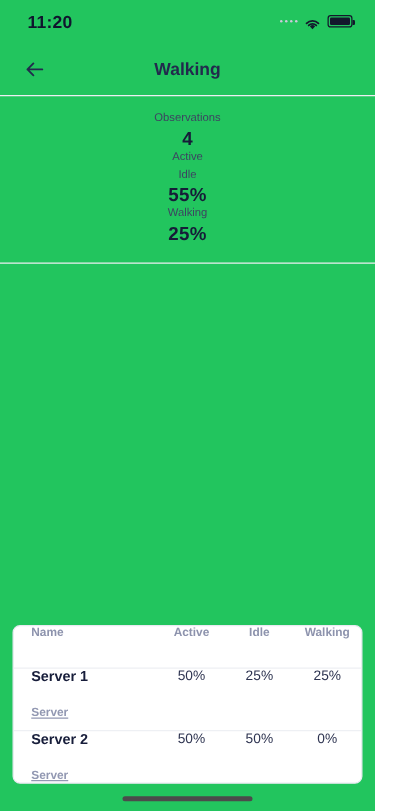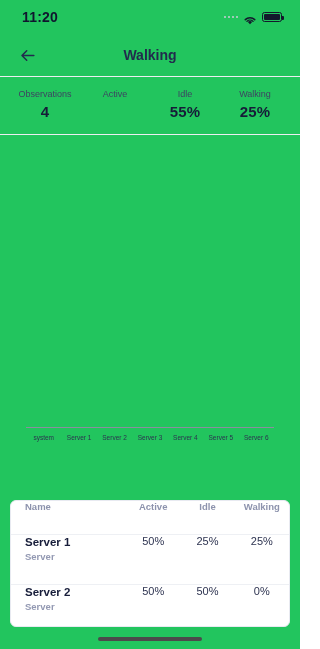--- a/index.html
+++ b/index.html
@@ -39,21 +39,21 @@
     padding: 0 16px;
   }
   .back-btn { width: 22px; height: 22px; display:flex; align-items:center; justify-content:center; cursor:pointer; }
   .nav-title {
     position: absolute; left: 0; right: 0; text-align: center;
     font-size: 14px; font-weight: bold; color: #222a4d; pointer-events: none;
   }
   .divider { height: 1px; background: #edeef2; width: 100%; }
 
   
-  .stats { display: flex; padding: 12px 10px 14px 10px; }
+  .stats { display: flex; padding: 12px 10px 14px 10px; flex-direction: column; }
   .stat { flex: 1; text-align: center; }
   .stat-label { font-size: 9px; color: #3d4461; margin-bottom: 4px; }
   .stat-value { font-size: 15px; font-weight: bold; color: #161c38; letter-spacing: .2px; }
 
   
   .chart-area { position: relative; height: 330px; padding: 0 12px; }
   .plot { position: relative; height: 292px; margin: 0 14px; }
   .bars { position: absolute; left: 0; right: 0; bottom: 0; top: 0; display: flex; }
   .bar-col { flex: 1; display: flex; flex-direction: column; justify-content: flex-end; align-items: center; }
   .bar { width: 13px; display: flex; flex-direction: column; }
@@ -69,21 +69,21 @@
   }
   .trow { display: flex; align-items: flex-start; }
   .thead { height: 34px; border-bottom: 1px solid #eef0f4; }
   .thead .cell { font-size: 9.5px; font-weight: bold; color: #8d93ad; }
   .tbody-row { height: 50px; border-bottom: 1px solid #eef0f4; }
   .cell { padding: 0 4px; }
   .c-name { flex: 0 0 115px; padding-left: 14px; }
   .c-val { flex: 1; text-align: center; font-size: 11px; color: #2d3350; }
   .c-val.head { text-align: center; }
   .row-title { font-size: 11.5px; font-weight: bold; color: #171d3a; line-height: 1.25; }
-  .row-sub { font-size: 9.5px; font-weight: bold; color: #9298b2; margin-top: 2px; }
+  .row-sub { font-size: 9.5px; font-weight: bold; color: #9298b2; margin-top: 16px; text-decoration: underline; }
 
   .home-indicator {
     position: absolute; bottom: 8px; left: 50%; transform: translateX(-50%);
     width: 104px; height: 4px; border-radius: 2px; background: #4b4b4b;
   }
 </style>
 </head>
 <body>
 
 <div class="phone">

